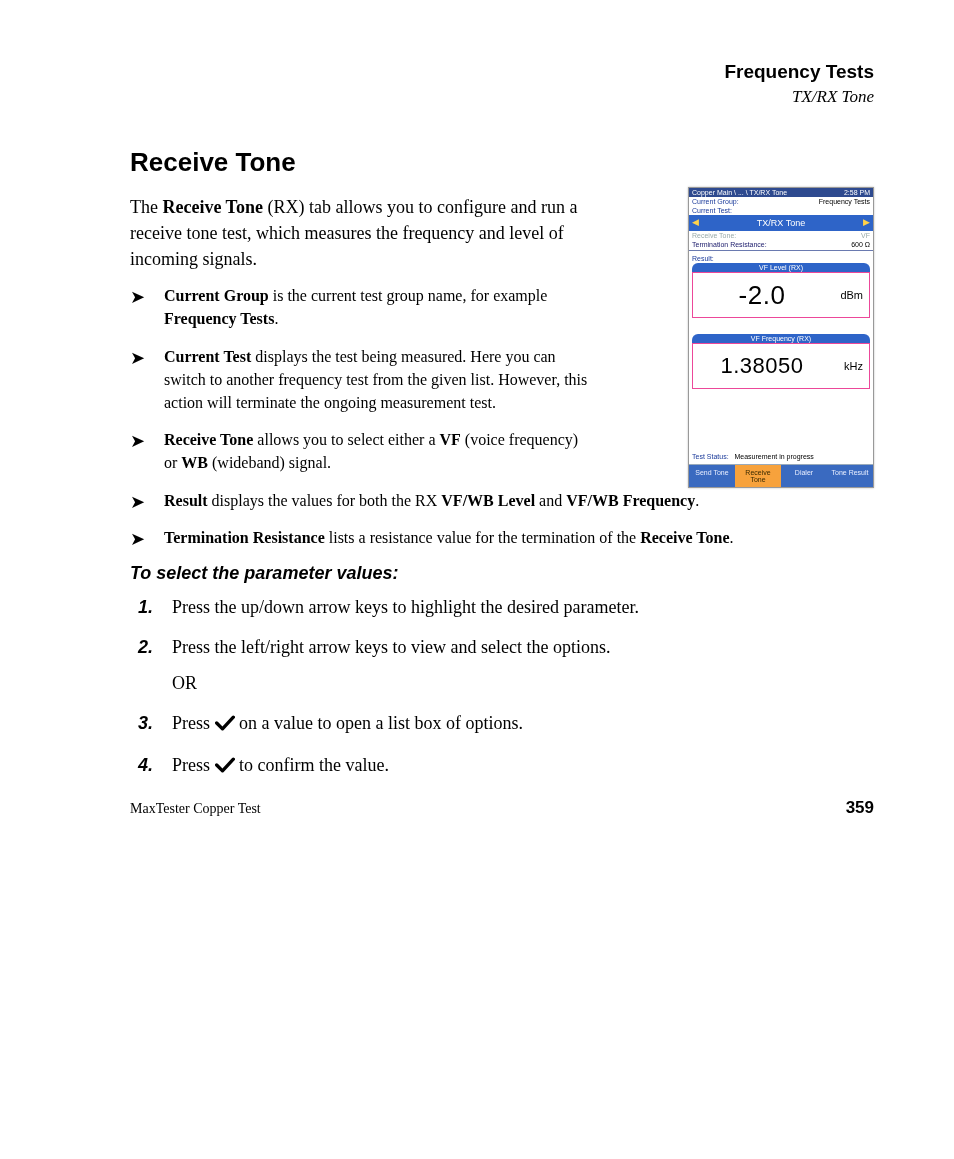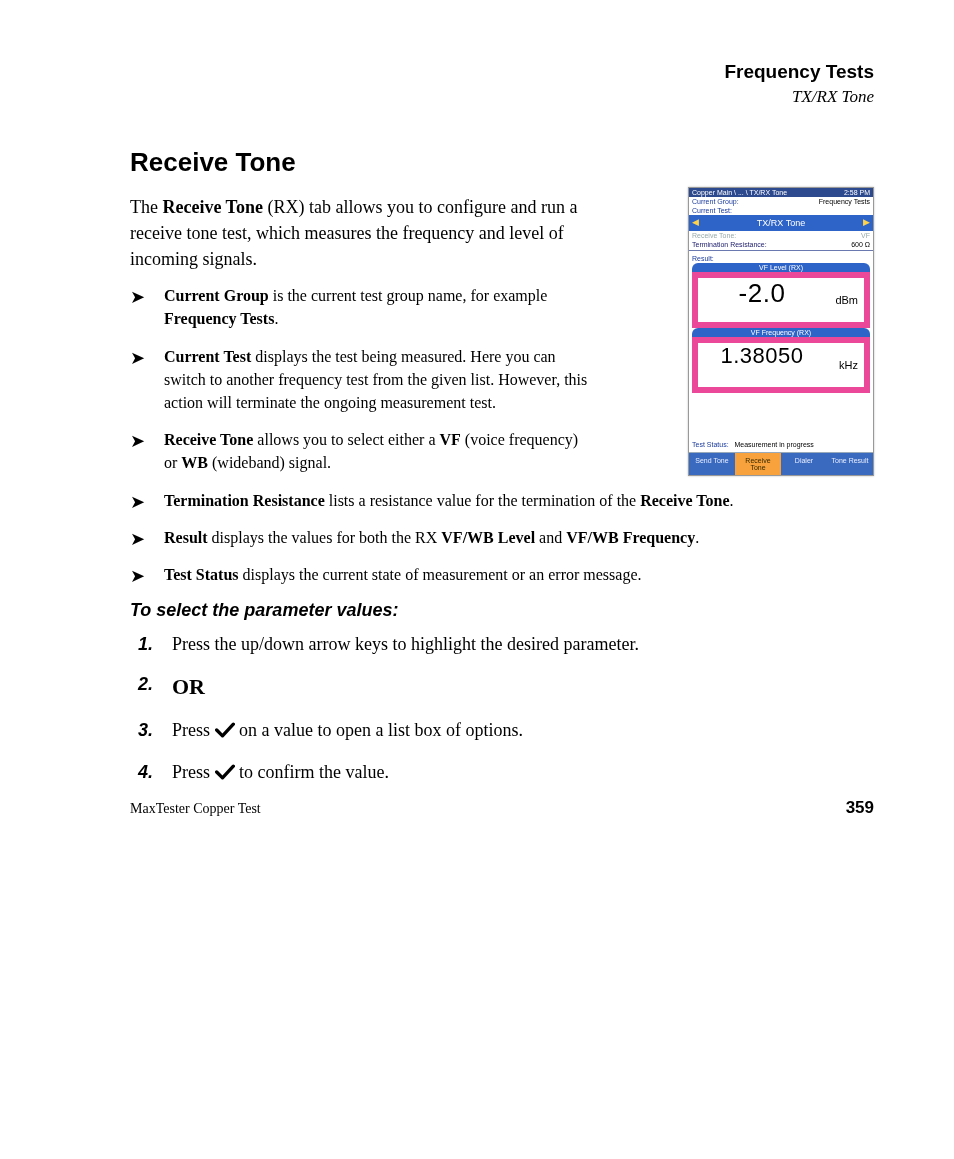--- a/index.html
+++ b/index.html
@@ -98,22 +98,21 @@
     content: counter(step) ".";
     position: absolute;
     left: 0;
     top: 0;
     font-family: "Segoe UI", "Helvetica Neue", Arial, sans-serif;
     font-weight: 700;
     font-style: italic;
   }
   .or {
     margin: 10px 0 10px 34px;
-    font-size: 22px;
-    font-weight: bold;
+    font-size: 18px;
   }
 
   b { font-weight: 700; }
 
   .check-icon {
     display: inline-block;
     vertical-align: -2px;
   }
   .check-icon svg { width: 20px; height: 16px; }
 
@@ -182,25 +181,26 @@
   .dev-subhead {
     background: #2e64c8;
     color: #fff;
     text-align: center;
     font-size: 7px;
     padding: 1px 0;
     margin: 0 3px;
     border-radius: 6px 6px 0 0;
   }
   .dev-bigbox {
-    margin: 0 3px 0 3px;
-    border: 6px solid #ec4899;
+    margin: 0 3px 16px 3px;
+    border: 1px solid #ec4899;
     height: 44px;
     position: relative;
     display: flex;
+    align-items: center;
     justify-content: center;
   }
   .dev-bigval {
     font-family: "Segoe UI", Arial, sans-serif;
     font-size: 26px;
     font-weight: 400;
     color: #000;
     letter-spacing: 0.5px;
     padding-right: 38px;
   }
@@ -307,35 +307,33 @@
       <li class="narrow">
         <b>Current Group</b><span> is the current test group name, for example </span><b>Frequency Tests</b><span>.</span>
       </li>
       <li class="narrow">
         <b>Current Test</b><span> displays the test being measured. Here you can switch to another frequency test from the given list. However, this action will terminate the ongoing measurement test.</span>
       </li>
       <li class="narrow">
         <b>Receive Tone</b><span> allows you to select either a </span><b>VF</b><span> (voice frequency) or </span><b>WB</b><span> (wideband) signal.</span>
       </li>
       <li>
+        <b>Result</b><span> displays the values for both the RX </span><b>VF/WB Level</b><span> and </span><b>VF/WB Frequency</b><span>.</span>
+      </li>
+      <li>
         <b>Termination Resistance</b><span> lists a resistance value for the termination of the </span><b>Receive Tone</b><span>.</span>
-      </li>
-      <li>
-        <b>Result</b><span> displays the values for both the RX </span><b>VF/WB Level</b><span> and </span><b>VF/WB Frequency</b><span>.</span>
-      </li>
-      <li>
-        <b>Test Status</b><span> displays the current state of measurement or an error message.</span>
       </li>
     </ul>
 
     <div class="instr-head">To select the parameter values:</div>
 
     <ol class="steps">
       <li>Press the up/down arrow keys to highlight the desired parameter.</li>
       <li>
+        <span>Press the left/right arrow keys to view and select the options.</span>
         <div class="or" style="margin-left:0;">OR</div>
       </li>
       <li>
         <span>Press </span><span class="check-icon"><svg viewBox="0 0 24 18">
               <path d="M2 9 L9 16 L22 2" fill="none" stroke="#000" stroke-width="4" stroke-linecap="round" stroke-linejoin="round"></path>
             </svg></span><span> on a value to open a list box of options.</span>
       </li>
       <li>
         <span>Press </span><span class="check-icon"><svg viewBox="0 0 24 18">
               <path d="M2 9 L9 16 L22 2" fill="none" stroke="#000" stroke-width="4" stroke-linecap="round" stroke-linejoin="round"></path>

